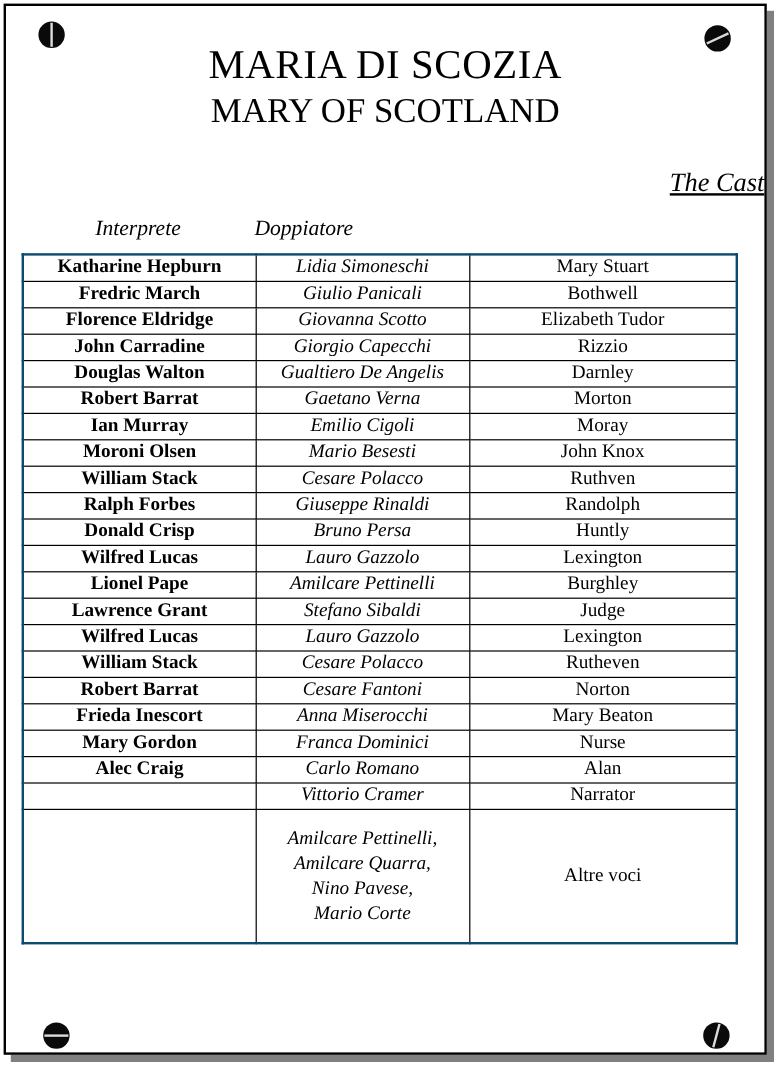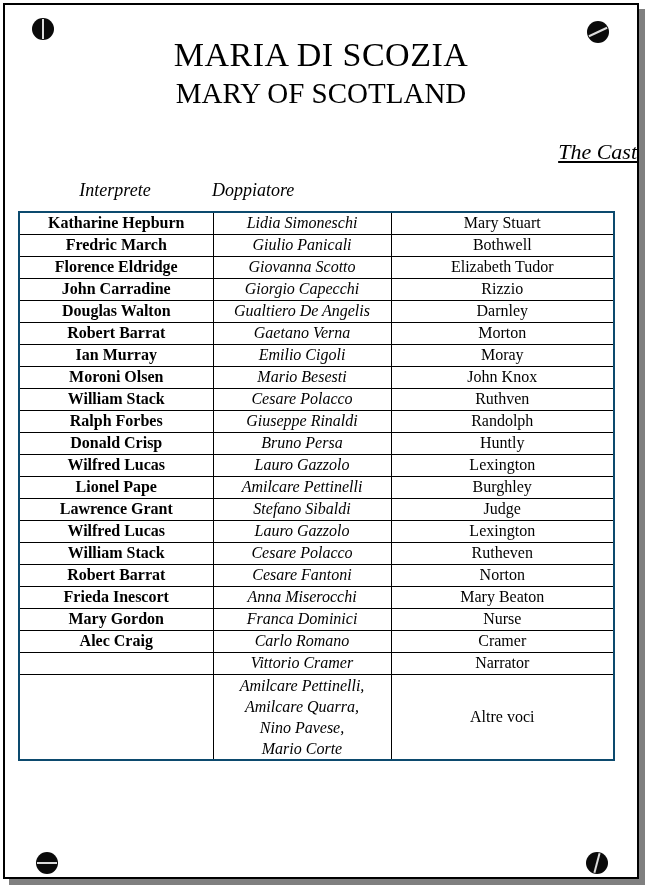--- a/index.html
+++ b/index.html
@@ -101,21 +101,21 @@
     font-size: 16px;
     line-height: 20px;
     overflow: hidden;
     white-space: nowrap;
   }
   .cast-table col.c1 { width: 194px; }
   .cast-table col.c2 { width: 178px; }
   .cast-table col.c3 { width: 223px; }
   .cast-table td.interprete { font-weight: bold; }
   .cast-table td.doppiatore { font-style: italic; }
-  .cast-table tr.multiline td { height: auto; white-space: normal; padding: 0; }
+  .cast-table tr.multiline td { height: auto; white-space: normal; padding: 13px; }
   .cast-table td .dline { line-height: 21px; }
 </style>
 </head>
 <body>
 
 <div class="page">
 
   <div class="screw tl"></div>
   <div class="screw tr"></div>
   <div class="screw bl"></div>
@@ -229,21 +229,21 @@
           <td class="personaggio">Mary Beaton</td>
         </tr>
         <tr>
           <td class="interprete">Mary Gordon</td>
           <td class="doppiatore">Franca Dominici</td>
           <td class="personaggio">Nurse</td>
         </tr>
         <tr>
           <td class="interprete">Alec Craig</td>
           <td class="doppiatore">Carlo Romano</td>
-          <td class="personaggio">Cramer</td>
+          <td class="personaggio">Alan</td>
         </tr>
         <tr>
           <td class="interprete"></td>
           <td class="doppiatore">Vittorio Cramer</td>
           <td class="personaggio">Narrator</td>
         </tr>
         <tr class="multiline">
           <td class="interprete"></td>
           <td class="doppiatore">
             <div class="dline">Amilcare Pettinelli,</div>

